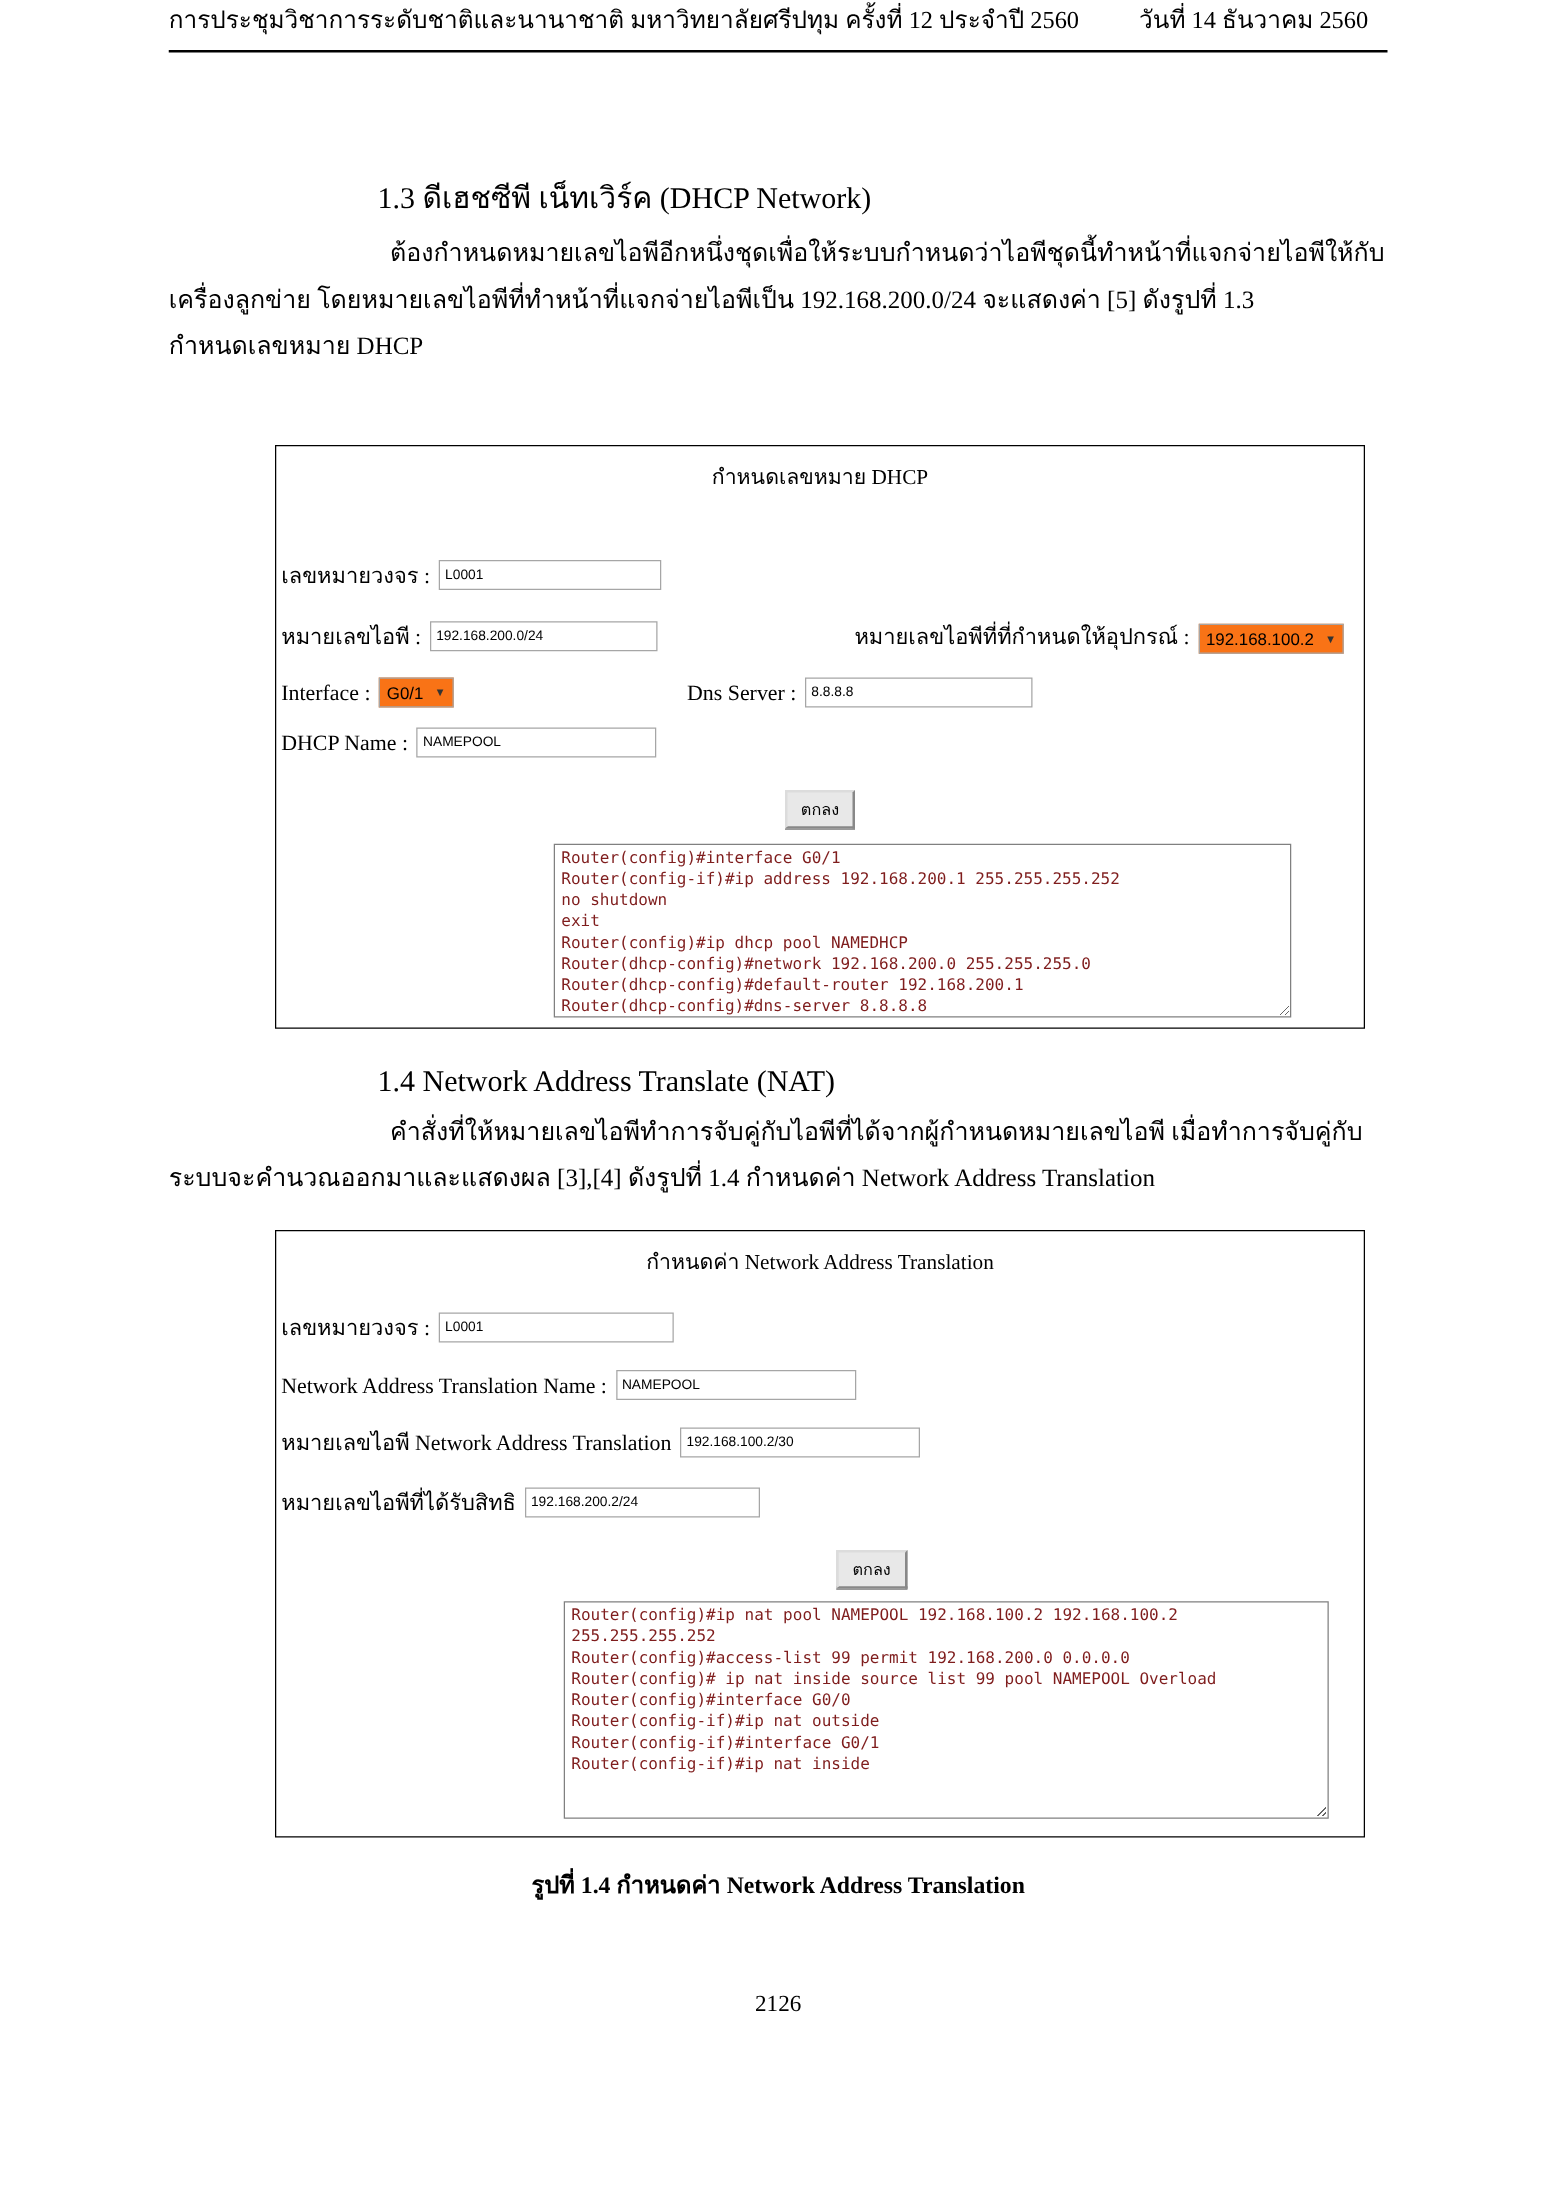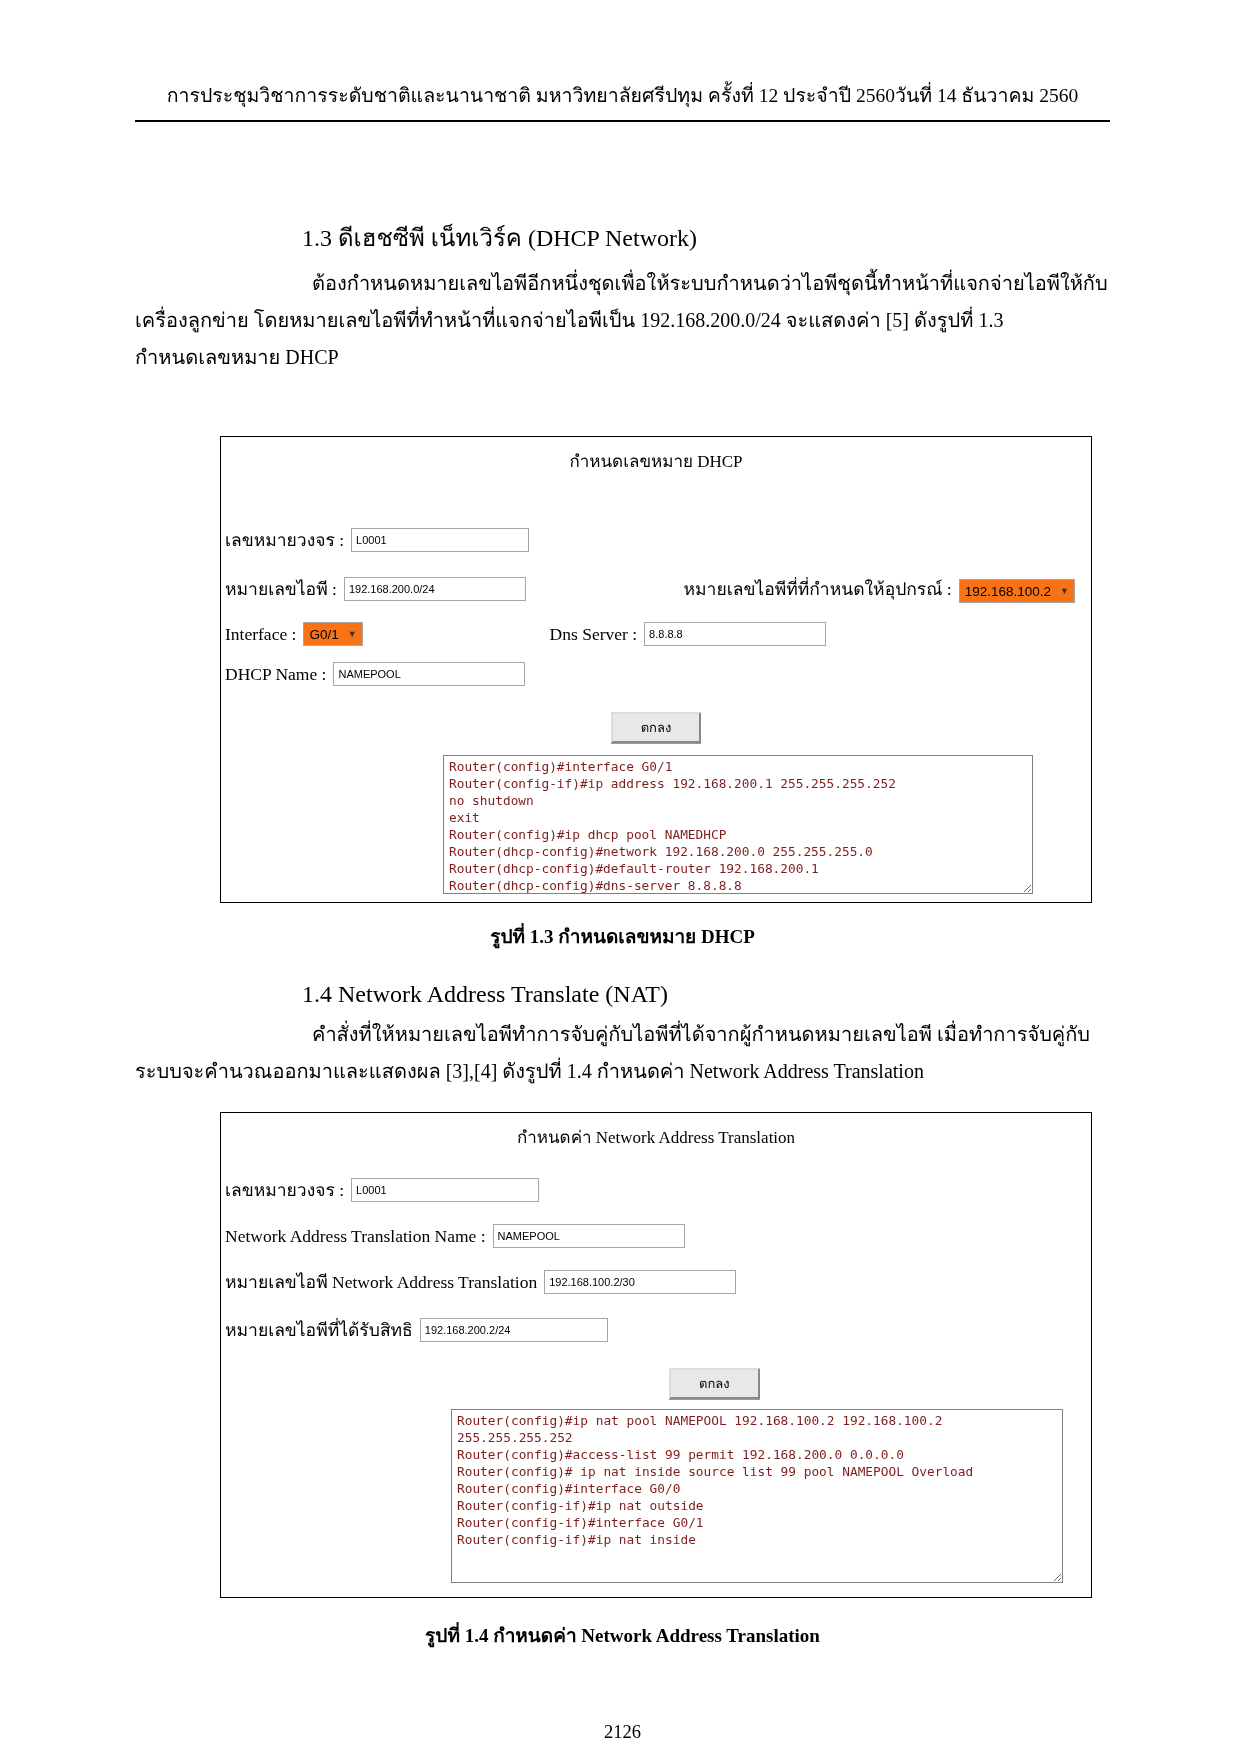--- a/index.html
+++ b/index.html
@@ -4,21 +4,21 @@
 <style>
   html,body{margin:0;padding:0;background:#fff;}
   .page{
     width:1240px;height:1754px;background:#ffffff;position:relative;
     font-family:"Liberation Serif","DejaVu Serif",serif;color:#000;
     overflow:hidden;
   }
   .content{padding:0 130px 0 135px;}
   
   .running-head{
-    margin-top:80px;display:flex;justify-content:center;
+    display:flex;gap:48px;
     font-size:19.5px;white-space:nowrap;padding-bottom:9px;
     border-bottom:2px solid #000;
   }
   
   .sec-heading{margin-top:96px;padding-left:167px;font-size:24px;}
   .para-line{font-size:20px;line-height:37px;}
   .indent1{padding-left:177px;margin-top:8px;}
   
   .form-box{
     width:870px;margin-left:85px;border:1px solid #000;background:#fff;
@@ -38,21 +38,21 @@
   .sel-box{
     display:inline-flex;align-items:center;gap:9px;height:22px;
     border:1px solid #a6a6a6;background:#f97316;padding:0 5px;
     font-family:"Liberation Sans","DejaVu Sans",sans-serif;font-size:13.5px;
     cursor:default;
   }
   .sel-arrow{font-size:9px;color:#333;}
   .btn-row{display:flex;justify-content:center;}
   .ok-btn{
     font-family:"Liberation Sans","DejaVu Sans",sans-serif;font-size:13px;
-    background:#e8e8e8;border:2px outset #dcdcdc;padding:3px 28px;color:#000;
+    background:#e8e8e8;border:2px outset #dcdcdc;padding:3px 11px;color:#000;
     box-shadow:0 1px 0 #9a9a9a;
   }
   .console{
     display:block;border:1px solid #808080;background:#fff;color:#7f1d1d;
     font-family:"DejaVu Sans Mono","Liberation Mono",monospace;
     font-size:12.8px;line-height:17px;padding:2px 5px;resize:both;
     white-space:pre;overflow:hidden;
   }
   .console-1{width:578px;height:133px;margin:12px 0 0 222px;}
   .console-2{width:600px;height:168px;margin:10px 0 0 230px;}
@@ -134,21 +134,20 @@
       <textarea class="console console-1" spellcheck="false" style="">Router(config)#interface G0/1
 Router(config-if)#ip address 192.168.200.1 255.255.255.252
 no shutdown
 exit
 Router(config)#ip dhcp pool NAMEDHCP
 Router(dhcp-config)#network 192.168.200.0 255.255.255.0
 Router(dhcp-config)#default-router 192.168.200.1
 Router(dhcp-config)#dns-server 8.8.8.8</textarea>
     </div>
 
-    <div class="fig-caption cap-1">รูปที่ 1.3 กำหนดเลขหมาย DHCP</div>
 
     <div class="sec-heading" style="margin-top:30px">1.4 Network Address Translate (NAT)</div>
     <div class="para-line indent1">คำสั่งที่ให้หมายเลขไอพีทำการจับคู่กับไอพีที่ได้จากผู้กำหนดหมายเลขไอพี เมื่อทำการจับคู่กับ</div>
     <div class="para-line">ระบบจะคำนวณออกมาและแสดงผล [3],[4] ดังรูปที่ 1.4 กำหนดค่า Network Address Translation</div>
 
     <div class="form-box form-box-2">
       <div class="form-title">กำหนดค่า Network Address Translation</div>
 
       <div class="form-row f2-r1">
         <span class="lbl">เลขหมายวงจร  :</span>

